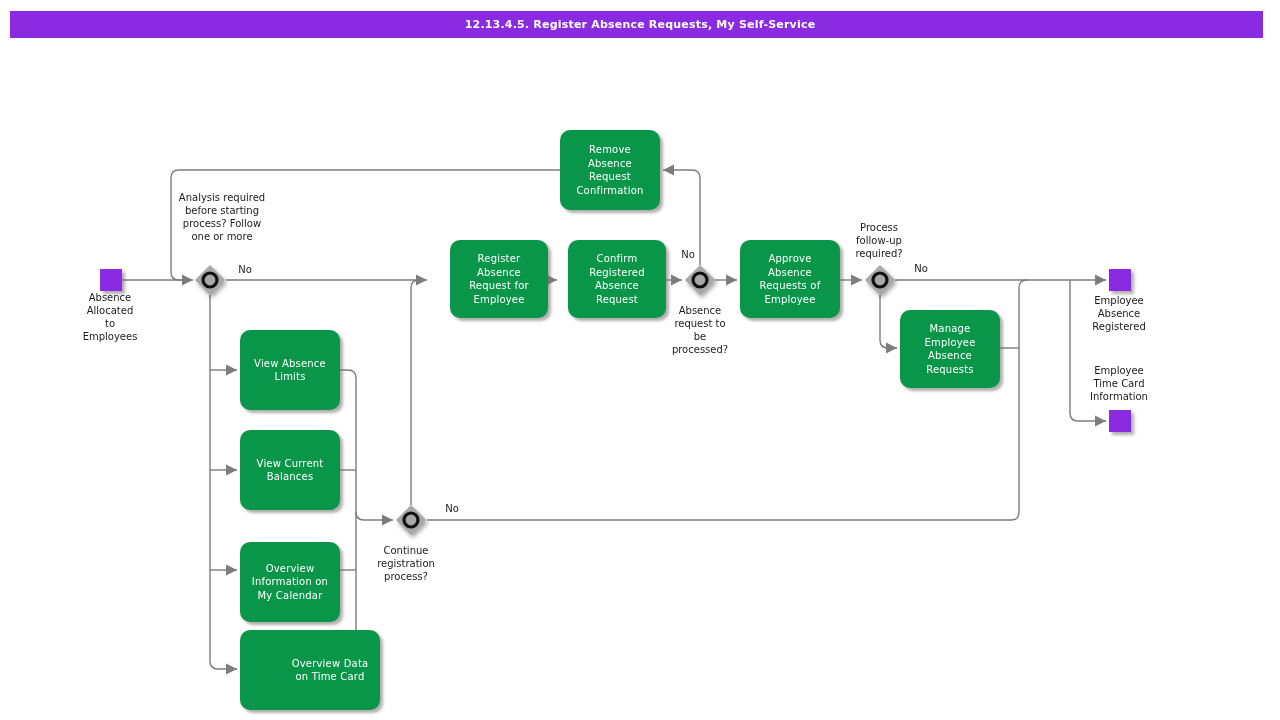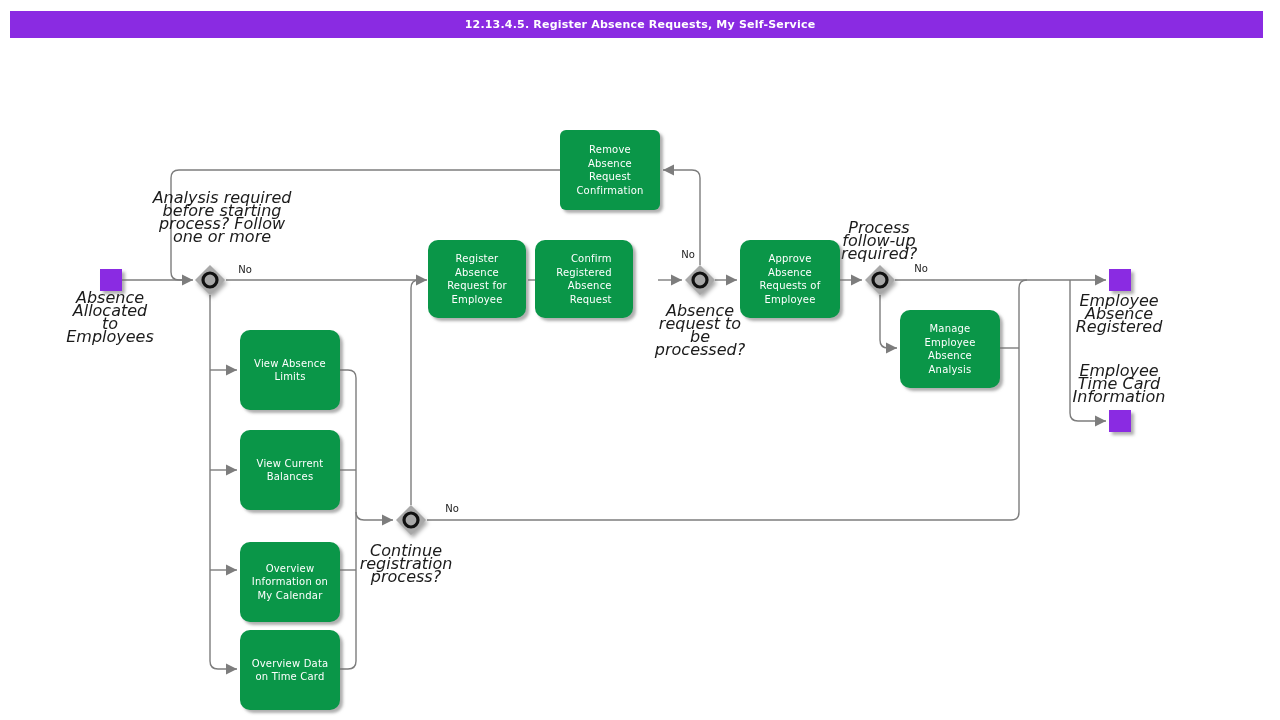--- a/index.html
+++ b/index.html
@@ -29,21 +29,21 @@
     cursor:pointer;
   }
   .event{
     position:absolute;width:22px;height:22px;background:var(--accent-purple);
     box-shadow:3px 3px 3px rgba(110,110,110,.55);
   }
   .gateway{position:absolute;width:34px;height:34px;}
   .gateway svg{display:block;filter:drop-shadow(2px 3px 2px rgba(0,0,0,.35));}
   .lbl{
     position:absolute;transform:translateX(-50%);text-align:center;
-    font-size:16px;line-height:13px;color:var(--text-dark);white-space:pre-line;font-style:italic;
+    font-size:10px;line-height:13px;color:var(--text-dark);white-space:pre-line;
   }
   .no-lbl{
     position:absolute;transform:translateX(-50%);font-size:10px;
     color:var(--text-dark);white-space:nowrap;
   }
 </style>
 </head>
 <body>
 
 <div id="canvas">
@@ -136,43 +136,43 @@
   <div class="no-lbl" style="left:688px;top:249px;">No</div>
   <div class="lbl" style="left:879px;top:221px;">Process
 follow-up
 required?</div>
   <div class="no-lbl" style="left:921px;top:263px;">No</div>
   <div class="lbl" style="left:406px;top:544px;">Continue
 registration
 process?</div>
   <div class="no-lbl" style="left:452px;top:503px;">No</div>
 
-  <div class="task" style="left:560px;top:130px;width:100px;height:80px;border-radius:6px;">Remove
+  <div class="task" style="left:560px;top:130px;width:100px;height:80px;">Remove
 Absence
 Request
 Confirmation</div>
-  <div class="task" style="left:428px;top:240px;width:98px;height:78px;">Register
+  <div class="task" style="left:450px;top:240px;width:98px;height:78px;">Register
 Absence
 Request for
 Employee</div>
-  <div class="task" style="left:535px;top:240px;width:98px;height:78px;text-align:right;">Confirm
+  <div class="task" style="left:568px;top:240px;width:98px;height:78px;">Confirm
 Registered
 Absence
 Request</div>
   <div class="task" style="left:740px;top:240px;width:100px;height:78px;">Approve
 Absence
 Requests of
 Employee</div>
   <div class="task" style="left:900px;top:310px;width:100px;height:78px;">Manage
 Employee
 Absence
-Analysis</div>
+Requests</div>
   <div class="task" style="left:240px;top:430px;width:100px;height:80px;">View Current
 Balances</div>
   <div class="task" style="left:240px;top:330px;width:100px;height:80px;">View Absence
 Limits</div>
   <div class="task" style="left:240px;top:542px;width:100px;height:80px;">Overview
 Information on
 My Calendar</div>
-  <div class="task" style="left:240px;top:630px;width:100px;height:80px;">Overview Data
+  <div class="task" style="left:240px;top:630px;width:100px;height:80px;padding-left:40px;">Overview Data
 on Time Card</div>
 
 </div>
 
 </body></html>

